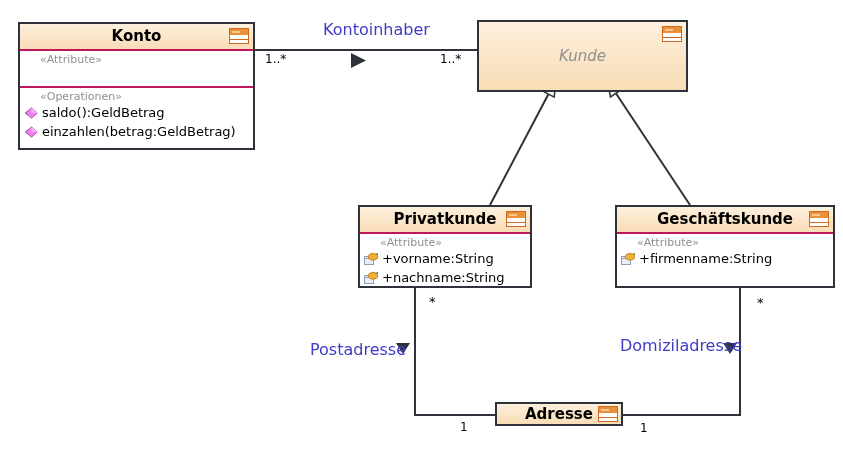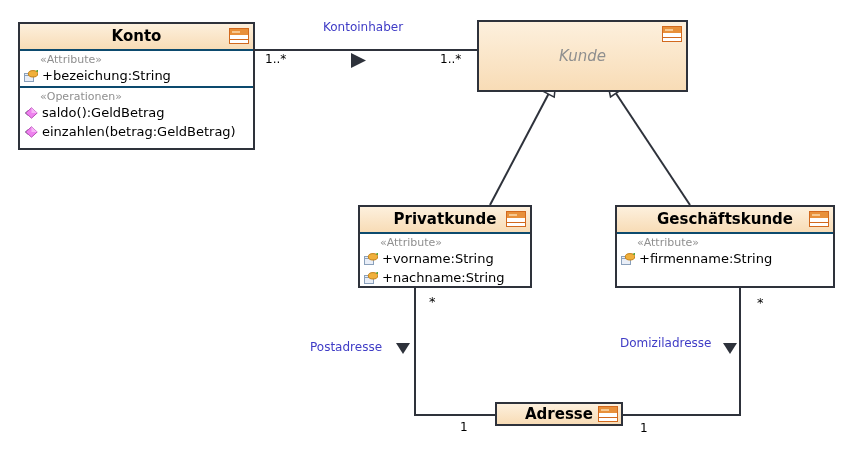--- a/index.html
+++ b/index.html
@@ -4,29 +4,29 @@
 <style>
   html,body{margin:0;padding:0;background:#fff;}
   #canvas{position:relative;width:843px;height:450px;background:#ffffff;overflow:hidden;
           font-family:"DejaVu Sans","Liberation Sans",sans-serif;text-decoration:underline;}
   svg.wires{position:absolute;left:0;top:0;z-index:0;}
   .uml-class{position:absolute;box-sizing:border-box;border:2px solid #2e323b;background:#ffffff;z-index:1;}
   .hdr{position:relative;height:25px;display:flex;align-items:center;justify-content:center;
        background:linear-gradient(#fdf0dd,#f8dcb6);}
   .cls-name{font-weight:bold;font-size:15px;color:#000;line-height:25px;white-space:nowrap;}
   .cls-icon{position:absolute;right:4px;top:4px;width:20px;height:16px;display:block;}
-  .comp{box-sizing:border-box;border-top:2px solid #0c4a6e;background:#fff;padding:2px 4px 0 4px;}
+  .comp{box-sizing:border-box;border-top:2px solid #be185d;background:#fff;padding:2px 4px 0 4px;}
   .stereo{color:#8f8f8f;font-size:11px;line-height:13px;padding-left:16px;white-space:nowrap;}
   .member{display:flex;align-items:center;gap:4px;font-size:13px;line-height:19px;color:#000;white-space:nowrap;}
   .member svg{flex:0 0 auto;}
   
   .abstract-box{display:flex;align-items:center;justify-content:center;
        background:linear-gradient(#fdf0dd,#f8dcb6);}
   .abstract-name{font-style:italic;font-size:15px;color:#8f8f8f;}
-  .edge-label{position:absolute;z-index:2;font-size:12px;color:#3f3cc6;white-space:nowrap;}
+  .edge-label{position:absolute;z-index:2;font-size:16px;color:#3f3cc6;white-space:nowrap;}
   .mult{position:absolute;z-index:2;font-size:12px;color:#000;white-space:nowrap;}
 </style>
 </head>
 <body>
 
 <div id="canvas">
 
   <svg class="wires" width="843" height="450" viewBox="0 0 843 450">
 
     <g>
@@ -60,29 +60,20 @@
       <span class="cls-name">Konto</span>
       <svg class="cls-icon" viewBox="0 0 20 16">
         <rect x="0.5" y="0.5" width="19" height="15" fill="#ffffff" stroke="#d2691e"></rect>
         <rect x="1" y="1" width="18" height="6" fill="#e8903a"></rect>
         <rect x="3" y="3" width="8" height="2" fill="#f6c890"></rect>
         <line x1="1" y1="11.5" x2="19" y2="11.5" stroke="#d2691e"></line>
       </svg>
     </div>
     <div class="comp" style="height:37px;">
       <div class="stereo">«Attribute»</div>
-      <div class="member">
-        <svg width="14" height="12" viewBox="0 0 14 12">
-          <rect x="0.5" y="3.5" width="9" height="8" fill="#e9eef7" stroke="#8aa0bb"></rect>
-          <line x1="0.5" y1="5.5" x2="9.5" y2="5.5" stroke="#8aa0bb"></line>
-          <ellipse cx="9" cy="3.8" rx="4.7" ry="3.2" fill="#f0b03c" stroke="#c5821a"></ellipse>
-          <rect x="12.4" y="0" width="1.6" height="2" fill="#57a639"></rect>
-        </svg>
-        <span>+bezeichung:String</span>
-      </div>
     </div>
     <div class="comp" style="height:60px;">
       <div class="stereo">«Operationen»</div>
       <div class="member">
         <svg width="14" height="12" viewBox="0 0 14 12">
           <polyline points="4,3.5 1,6 4,8.5" stroke="#9aa0a8" fill="none"></polyline>
           <polygon points="7.5,0.8 13.2,6 7.5,11.2 1.8,6" fill="#ee82ee" stroke="#b84fb8"></polygon>
           <polygon points="7.5,0.8 13.2,6 7.5,6" fill="#f7b6f7"></polygon>
         </svg>
         <span>saldo():GeldBetrag</span>

